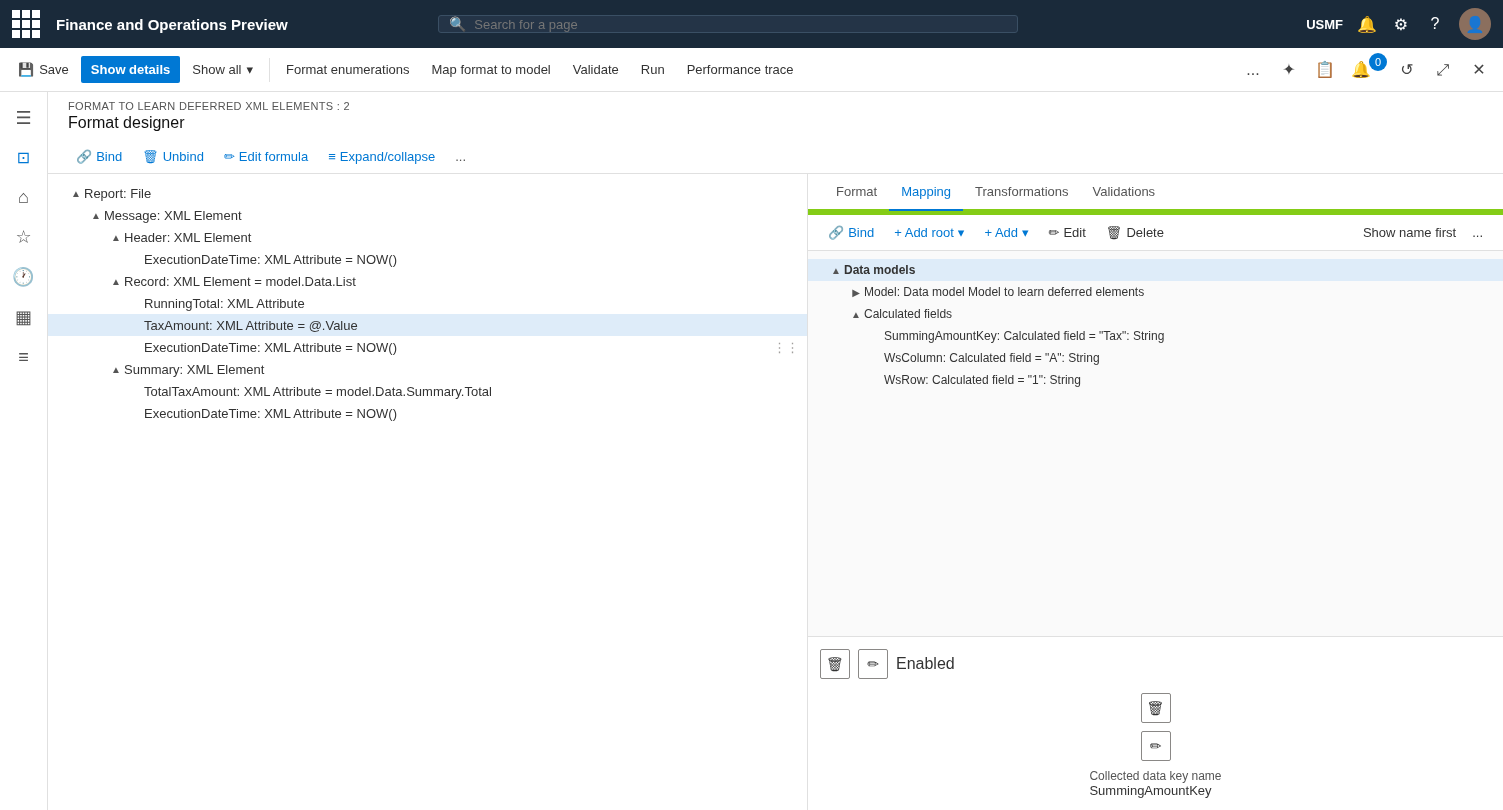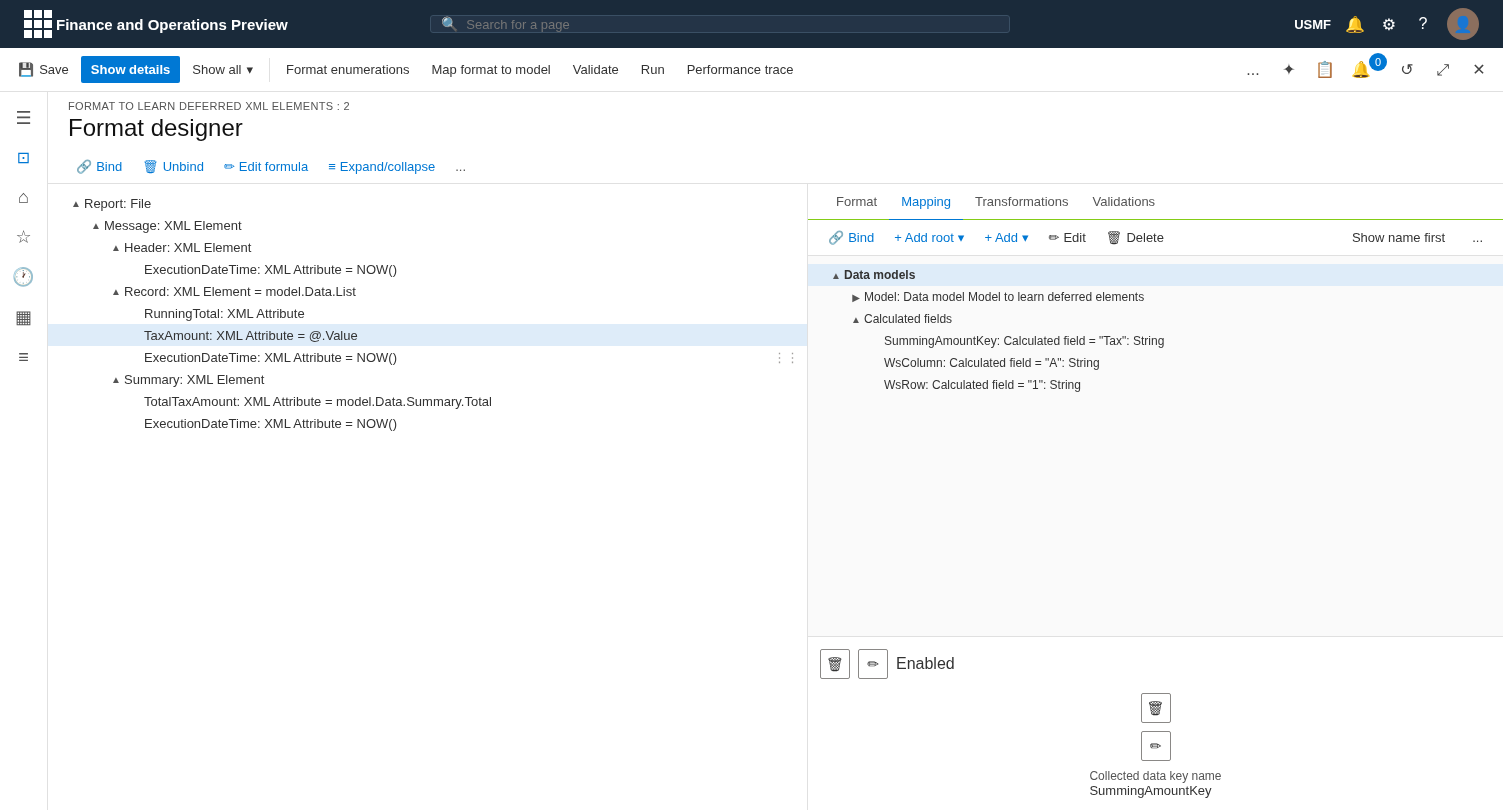--- a/index.html
+++ b/index.html
@@ -2,21 +2,21 @@
 <html><head>
   <meta charset="utf-8">
   <style>
     * { box-sizing: border-box; margin: 0; padding: 0; }
     body { font-family: 'Segoe UI', sans-serif; font-size: 13px; background: #f3f2f1; overflow: hidden; }
 
     
     .top-nav {
       display: flex; align-items: center;
       background: #1a2a3a; color: white;
-      height: 48px; padding: 0 24px; 
+      height: 48px; padding: 0 12px; gap: 12px;
     }
     .top-nav .waffle { display: grid; grid-template-columns: repeat(3,8px); gap: 2px; cursor: pointer; }
     .top-nav .waffle span { width: 8px; height: 8px; background: white; display: block; }
     .top-nav .app-title { font-size: 15px; font-weight: 600; margin-left: 4px; flex-shrink: 0; }
     .search-bar {
       flex: 1; max-width: 580px; margin: 0 auto;
       background: #243447; border-radius: 3px;
       display: flex; align-items: center; padding: 0 10px; gap: 8px;
       border: 1px solid #3a4f64;
     }
@@ -65,21 +65,21 @@
       display: flex; flex-direction: column; align-items: center; padding: 8px 0; gap: 4px;
     }
     .sidebar-icon { width: 36px; height: 36px; display: flex; align-items: center; justify-content: center; cursor: pointer; border-radius: 2px; color: #555; font-size: 18px; }
 
     
     .main-area { flex: 1; display: flex; flex-direction: column; overflow: hidden; }
 
     
     .page-header { padding: 8px 20px 0; background: white; }
     .page-subtitle { font-size: 11px; color: #555; text-transform: uppercase; letter-spacing: 0.3px; }
-    .page-title { font-size: 24px; font-weight: 300; color: #111; margin-top: 2px; padding-bottom: 8px; }
+    .page-title { font-size: 16px; font-weight: 300; color: #111; margin-top: 2px; padding-bottom: 8px; }
 
     
     .content-toolbar {
       display: flex; align-items: center; gap: 4px;
       padding: 4px 20px; background: white; border-bottom: 1px solid #e0e0e0;
     }
     .ct-btn {
       display: flex; align-items: center; gap: 4px;
       padding: 5px 8px; border: none; background: none;
       cursor: pointer; color: #0078d4; font-size: 13px; border-radius: 2px;
@@ -92,21 +92,21 @@
     
     .left-panel { width: 760px; overflow-y: auto; border-right: 1px solid #e0e0e0; background: white; padding: 8px 0; }
     .tree-item { display: flex; align-items: center; padding: 3px 0; cursor: pointer; white-space: nowrap; }
     .tree-item.selected { background: #deecf9; }
     .tree-toggle { width: 16px; height: 16px; display: flex; align-items: center; justify-content: center; font-size: 10px; color: #555; flex-shrink: 0; }
     .tree-label { font-size: 13px; color: #333; }
     .drag-indicator { color: #a19f9d; margin-left: auto; padding-right: 8px; }
 
     
     .right-panel { flex: 1; display: flex; flex-direction: column; background: #fafafa; overflow: hidden; }
-    .right-tabs { display: flex; align-items: center; padding: 0 16px; border-bottom: 1px solid #84cc16; background: white; }
+    .right-tabs { display: flex; align-items: center; padding: 0 16px; border-bottom: 6px solid #84cc16; background: white; }
     .right-tab { padding: 10px 12px; cursor: pointer; font-size: 13px; color: #555; border-bottom: 2px solid transparent; margin-bottom: -2px; }
     .right-tab.active { color: #0078d4; border-bottom-color: #0078d4; font-weight: 400; }
 
     
     .right-content-toolbar {
       display: flex; align-items: center; gap: 4px;
       padding: 6px 12px; background: white; border-bottom: 1px solid #e0e0e0;
     }
     .rct-btn {
       display: flex; align-items: center; gap: 4px;
@@ -345,21 +345,21 @@
             <span>▾</span>
           </button>
           <button class="rct-btn text-dark">
             <span>✏</span>
             <span>Edit</span>
           </button>
           <button class="rct-btn text-dark">
             <span>🗑</span>
             <span>Delete</span>
           </button>
-          <span style="margin-left:auto;display:flex;align-items:center;gap:11px;">
+          <span style="margin-left:auto;display:flex;align-items:center;gap:0;">
             <button class="rct-btn text-dark">
               <span>Show name first</span>
             </button>
             <button class="rct-btn text-dark">
               <span>...</span>
             </button>
           </span>
         </div>
 
         <div class="data-tree">

